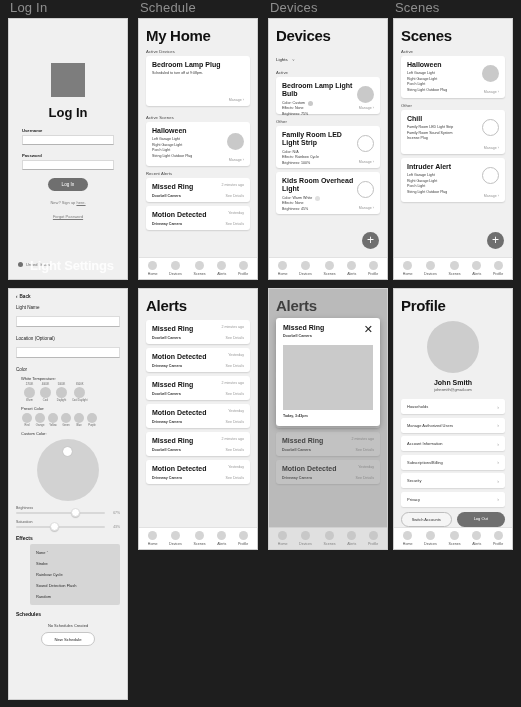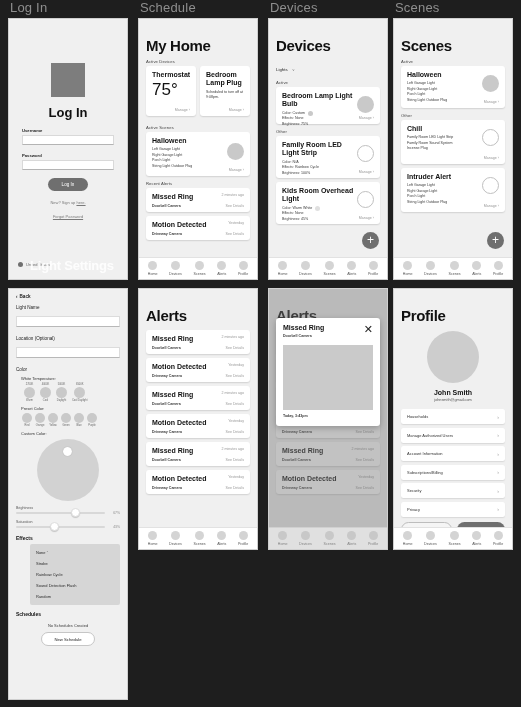--- a/index.html
+++ b/index.html
@@ -17,21 +17,21 @@
     position: absolute; top: -18px; left: 2px;
     font-size: 13px; color: #8e8e8e; letter-spacing: .2px;
     white-space: nowrap;
   }
   .screen {
     position: absolute; inset: 0;
     background: #f0f0f0;
     border: 1px solid #cfcfcf;
     overflow: hidden;
   }
-  .pad { padding: 18px 7px 0 7px; }
+  .pad { padding: 8px 7px 0 7px; }
 
   
   .h1 { font-size: 15px; font-weight: bold; color: #111; letter-spacing: -.3px; }
   .sec { font-size: 4.2px; color: #444; margin: 5px 0 2px; letter-spacing: .1px; }
   .card-title { font-size: 7px; font-weight: bold; color: #111; line-height: 1.18; }
   .meta { font-size: 3.6px; color: #3a3a3a; line-height: 1.55; }
   .muted { font-size: 3.6px; color: #9a9a9a; }
   .manage { font-size: 3.6px; color: #9a9a9a; }
 
   
@@ -191,25 +191,20 @@
 
   <div class="frame" style="left:138px; top:18px; width:120px; height:262px;">
     <div class="frame-title">Schedule</div>
     <div class="screen">
       <div class="pad">
         <div class="h1">My Home</div>
 
         <div class="sec">Active Devices</div>
         <div class="row" style="gap:4px;">
           <div class="card grow" style="height:50px;">
-            <div class="card-title">Thermostat</div>
-            <div style="font-size:17px;font-weight:300;color:#111;margin-top:1px;">75°</div>
-            <div class="manage" style="position:absolute;right:6px;bottom:4px;"><span>Manage</span> ›</div>
-          </div>
-          <div class="card grow" style="height:50px;">
             <div class="card-title">Bedroom Lamp Plug</div>
             <div class="meta" style="margin-top:2px;">Scheduled to turn off at 9:08pm.</div>
             <div class="manage" style="position:absolute;right:6px;bottom:4px;"><span>Manage</span> ›</div>
           </div>
         </div>
 
         <div class="sec">Active Scenes</div>
         <div class="card" style="height:44px;">
           <div class="row">
             <div class="grow">

